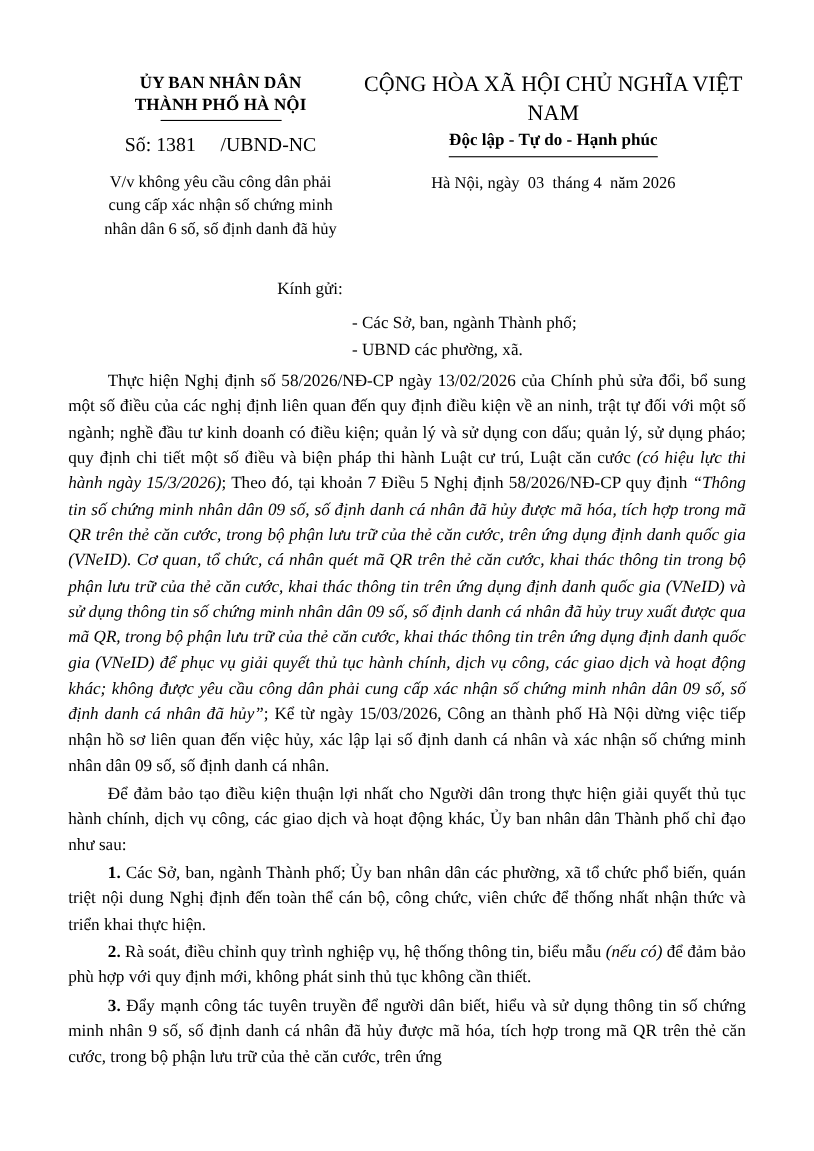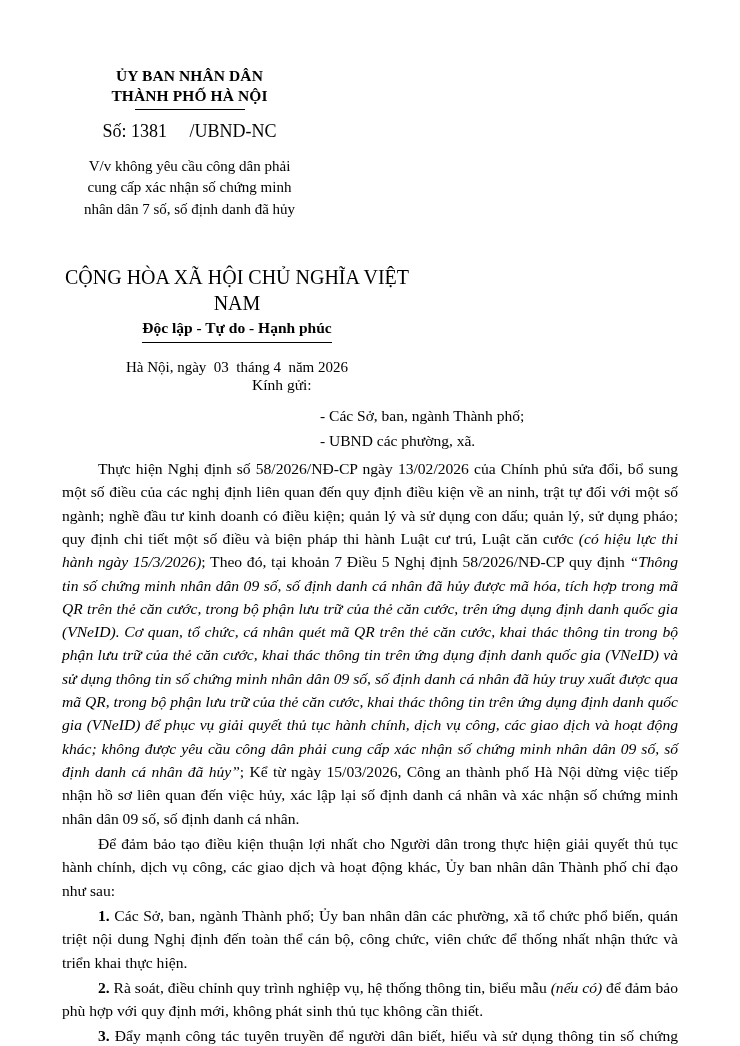--- a/index.html
+++ b/index.html
@@ -19,24 +19,23 @@
     width: 740px;
     height: 1046px;
     box-sizing: border-box;
     padding: 56px 62px 0 62px;
     position: relative;
   }
 
   
   .header {
     display: flex;
-    flex-direction: column;
+    flex-direction: row;
     align-items: flex-start;
-    justify-content: flex-start;
-    gap: 36px;
+    justify-content: flex-end;
   }
   .header-left {
     width: 255px;
     text-align: center;
     padding-top: 10px;
   }
   .header-right {
     width: 350px;
     text-align: center;
     padding-top: 8px;
@@ -84,20 +83,21 @@
   }
   .place-date {
     font-size: 15px;
     margin-top: 16px;
     text-align: center;
     white-space: pre;
   }
 
   
   .kinh-gui {
+    margin-top: 34px;
     font-size: 15.5px;
     padding-left: 190px;
   }
   .recipients {
     margin-top: 9px;
     padding-left: 258px;
     font-size: 15.5px;
     line-height: 1.62;
   }
   .recipient-line {
@@ -135,21 +135,21 @@
 
   <div class="header">
     <div class="header-left">
       <div class="org-name">ỦY BAN NHÂN DÂN</div>
       <div class="org-name">THÀNH PHỐ HÀ NỘI</div>
       <div class="header-left-underline"></div>
       <div class="doc-number">Số: 1381     /UBND-NC</div>
       <div class="doc-subject">
         <div>V/v không yêu cầu công dân phải</div>
         <div>cung cấp xác nhận số chứng minh</div>
-        <div>nhân dân 7 số, số định danh đã hủy</div>
+        <div>nhân dân 6 số, số định danh đã hủy</div>
       </div>
     </div>
     <div class="header-right">
       <div class="nation-name">CỘNG HÒA XÃ HỘI CHỦ NGHĨA VIỆT NAM</div>
       <div class="motto">Độc lập - Tự do - Hạnh phúc</div>
       <div class="motto-underline"></div>
       <div class="place-date">Hà Nội, ngày  03  tháng 4  năm 2026</div>
     </div>
   </div>
 

